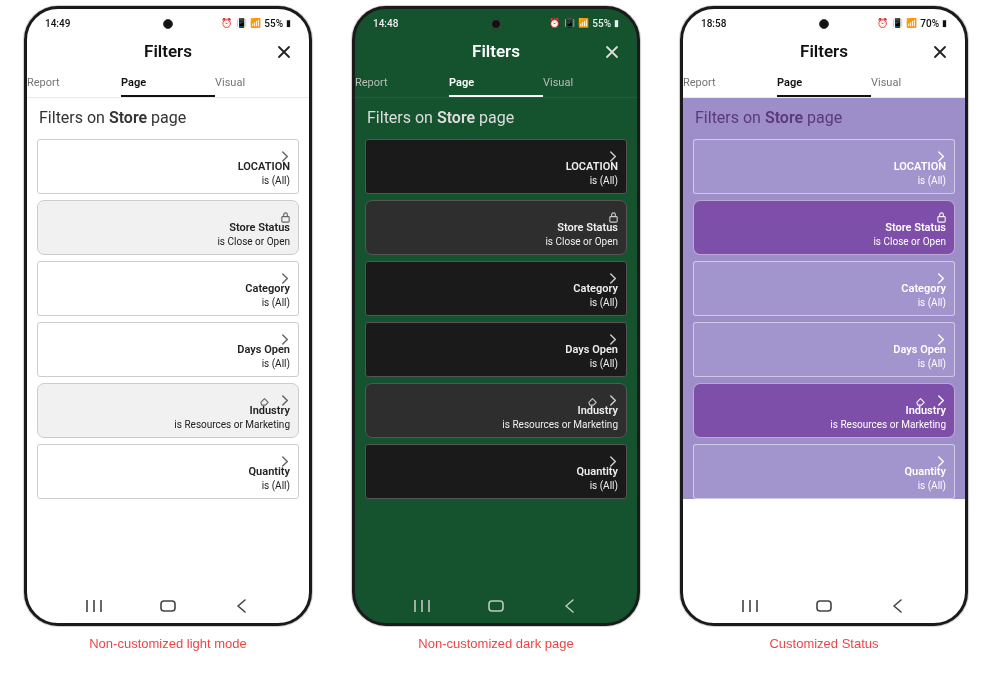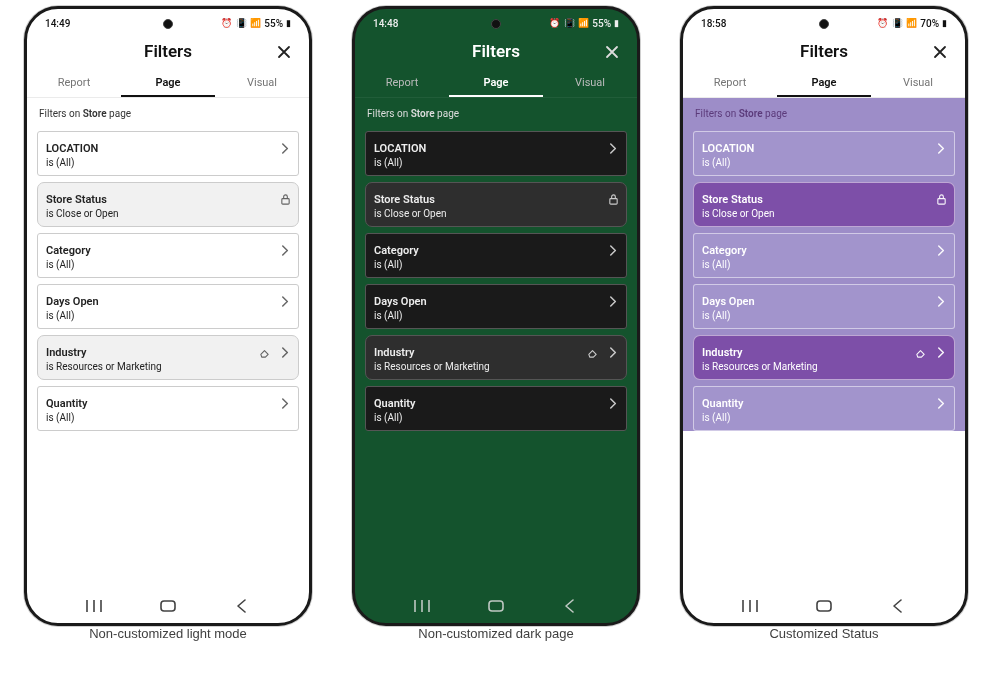--- a/index.html
+++ b/index.html
@@ -70,49 +70,49 @@
     width: 22px; height: 22px;
     display: flex; align-items: center; justify-content: center;
     cursor: pointer;
   }
   .close-icon svg { width: 14px; height: 14px; }
 
   .tabs { display: flex; border-bottom: 1px solid rgba(0,0,0,0.08); }
   .phone.dark .tabs { border-bottom-color: rgba(255,255,255,0.06); }
   .tab {
     flex: 1;
-    text-align: center;
     font-size: 11px;
     padding: 8px 0 6px;
     color: #757575;
     cursor: pointer;
     border-bottom: 2px solid transparent;
   }
   .phone.dark .tab { color: #bbb; }
   .tab.active { color: #111; font-weight: 600; border-bottom-color: #111; }
   .phone.dark .tab.active { color: #fff; border-bottom-color: #fff; }
 
   .content-area { padding: 0; }
   .section-label {
-    font-size: 10px;
+    font-size: 16px;
     padding: 10px 12px 6px;
     color: #333;
   }
   .phone.dark .section-label { color: #ddd; }
   .phone.purple .section-label { color: #5b3a7a; }
   .section-label b { font-weight: 600; }
 
   .filter-card {
     margin: 6px 10px;
     border: 1px solid #ccc;
     border-radius: 3px;
-    padding: 10px 8px 7px;
+    padding: 20px 8px 7px;
     background: #fff;
     position: relative;
     cursor: pointer;
+    text-align: right;
   }
   .filter-card.applied { background: #f1f1f1; border-radius: 7px; }
   .phone.dark .filter-card { background: #1a1a1a; border-color: #555; }
   .phone.dark .filter-card.applied { background: #2e2e2e; }
   .phone.purple .filter-card { background: #a294cc; border-color: rgba(255,255,255,0.5); }
   .phone.purple .filter-card.applied { background: #7d4fa8; border-color: rgba(255,255,255,0.5); }
 
   .filter-title {
     font-size: 11px;
     font-weight: 600;
@@ -135,22 +135,23 @@
   .nav-bar {
     position: absolute;
     bottom: 8px; left: 0; right: 0;
     display: flex; justify-content: space-around; align-items: center;
     padding: 0 30px;
   }
   .nav-btn { width: 18px; height: 18px; display: flex; align-items: center; justify-content: center; opacity: 0.85; }
   .phone.dark .nav-btn svg { stroke: #ddd; fill: none; }
 
   .caption {
+    margin-top: 10px;
     font-size: 13px;
-    color: #404040;
+    color: #ef4444;
     text-align: center;
     font-family: "Segoe UI", Arial, sans-serif;
   }
 
   .phone.purple .tab.active { border-bottom-color: #111; color: #111; }
 </style>
 </head>
 <body>
 
 <svg width="0" height="0" style="position:absolute">

